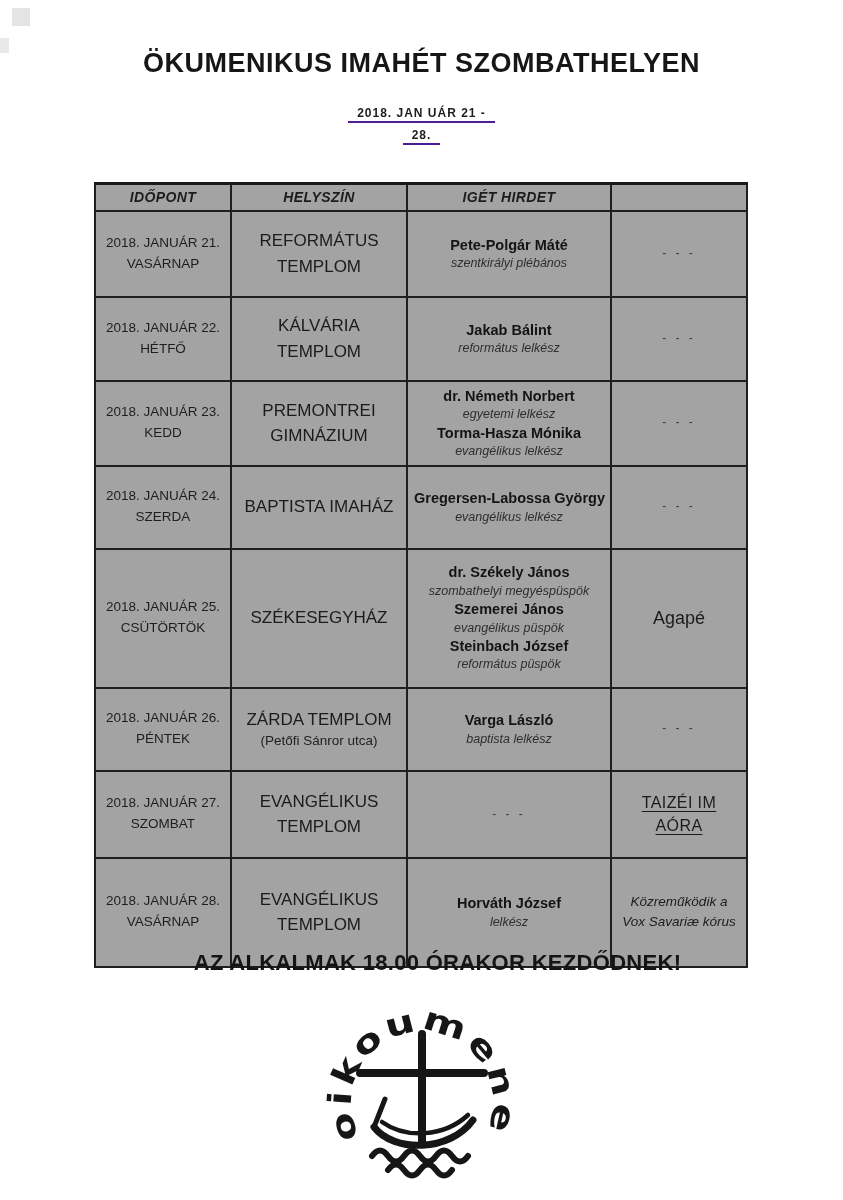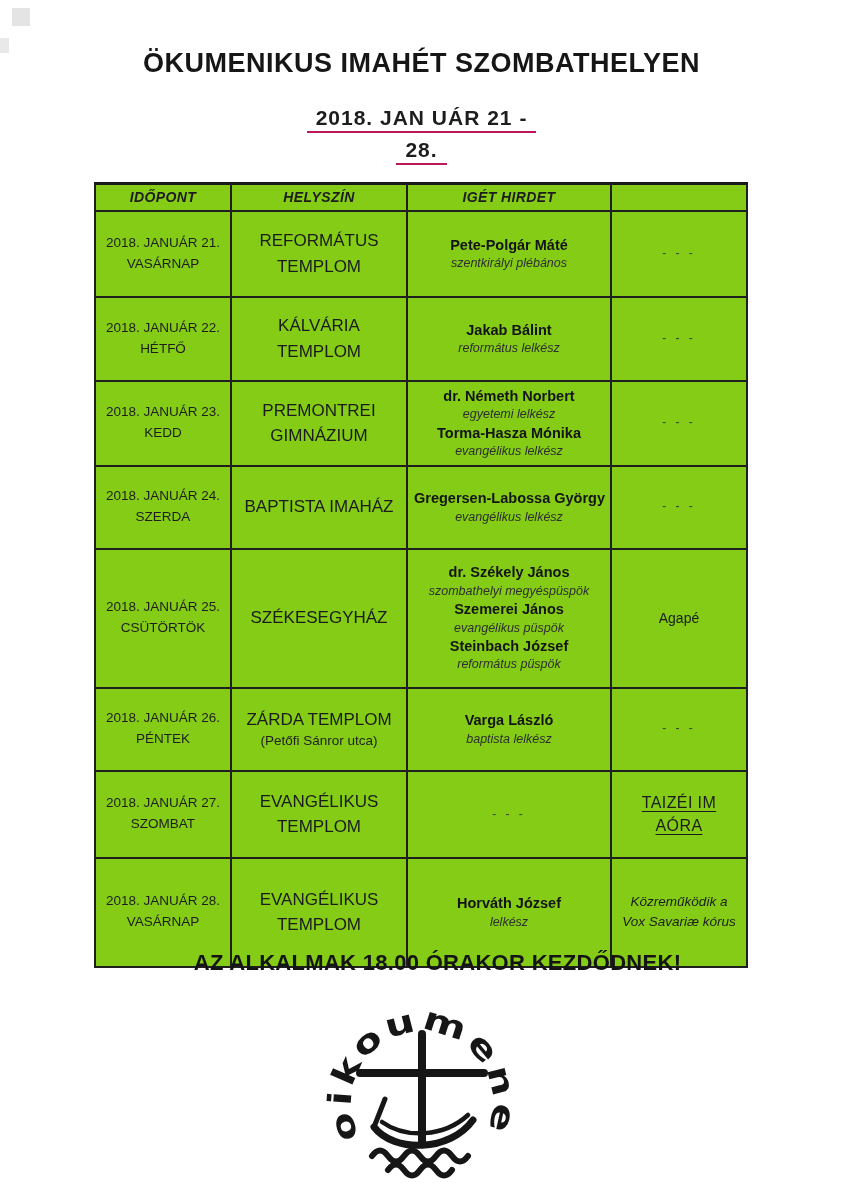--- a/index.html
+++ b/index.html
@@ -12,26 +12,26 @@
   .a2{left:0;top:38px;width:9px;height:15px;background:#e9e9e9;}
   .title{
     position:absolute;top:48px;left:0;width:100%;margin:0;
     text-align:center;font-size:27px;font-weight:bold;letter-spacing:.5px;color:#161616;
   }
   .subtitle{
     position:absolute;top:106px;left:0;width:100%;
     display:flex;flex-direction:column;align-items:center;gap:5px;
   }
   .subtitle .u{
-    display:inline-block;font-size:21px;font-weight:600;letter-spacing:1px;
-    border-bottom:2px solid #be185d;padding:0 9px 1px 9px;color:#1d1d1d;
+    display:inline-block;font-size:12px;font-weight:600;letter-spacing:1px;
+    border-bottom:2px solid #4c1d95;padding:0 9px 1px 9px;color:#1d1d1d;
   }
   table.schedule{
     position:absolute;left:94px;top:182px;width:652px;
-    border-collapse:collapse;table-layout:fixed;background:#84cc16;
+    border-collapse:collapse;table-layout:fixed;background:#a3a3a3;
   }
   .schedule col.c1{width:136px}.schedule col.c2{width:176px}
   .schedule col.c3{width:204px}.schedule col.c4{width:136px}
   .schedule th,.schedule td{
     border:2px solid #1f1f1f;text-align:center;vertical-align:middle;padding:4px 6px;
   }
   .schedule th{border-top:3px solid #1a1a1a;font-style:italic;font-weight:bold;font-size:14px;letter-spacing:.4px;color:#1c1c1c;}
   .schedule th:last-child,.schedule td:last-child{border-left-width:1px;border-left-color:#555;}
   .schedule thead tr{height:27px;}
   .schedule tbody tr:nth-child(1){height:86px}
@@ -46,21 +46,21 @@
   .loc-line{font-size:17px;line-height:1.5;color:#1b1b1b;}
   .loc-sub{font-size:13.5px;line-height:1.4;color:#222;}
   .preacher{margin:1px 0;}
   .name{font-size:14.5px;font-weight:bold;line-height:1.35;white-space:nowrap;color:#141414;}
   .role{font-size:12.5px;font-style:italic;line-height:1.3;color:#2e2e2e;}
   .dashes{font-size:12px;letter-spacing:3px;color:#3c3c3c;line-height:1.4;}
   .note{font-size:16px;line-height:1.45;color:#1c1c1c;}
   .note.dashes{font-size:12px;letter-spacing:3px;color:#3c3c3c;}
   .note.underline{text-decoration:underline;text-underline-offset:3px;letter-spacing:.4px;}
   .note.italic{font-style:italic;font-size:13.5px;}
-  .note.text{font-size:14px;}
+  .note.text{font-size:18px;}
   .closing{
     position:absolute;top:950px;left:16px;width:100%;text-align:center;
     font-size:22px;font-weight:bold;letter-spacing:.3px;color:#141414;
   }
   .logo{position:absolute;left:322px;top:996px;width:200px;height:185px;}
   .logo svg{display:block;}
   .logo .stroke{stroke:#161616;fill:none;stroke-linecap:round;stroke-linejoin:round;}
   .logo text{fill:#161616;font-family:"DejaVu Sans", sans-serif;font-weight:bold;}
 </style>
 </head>

